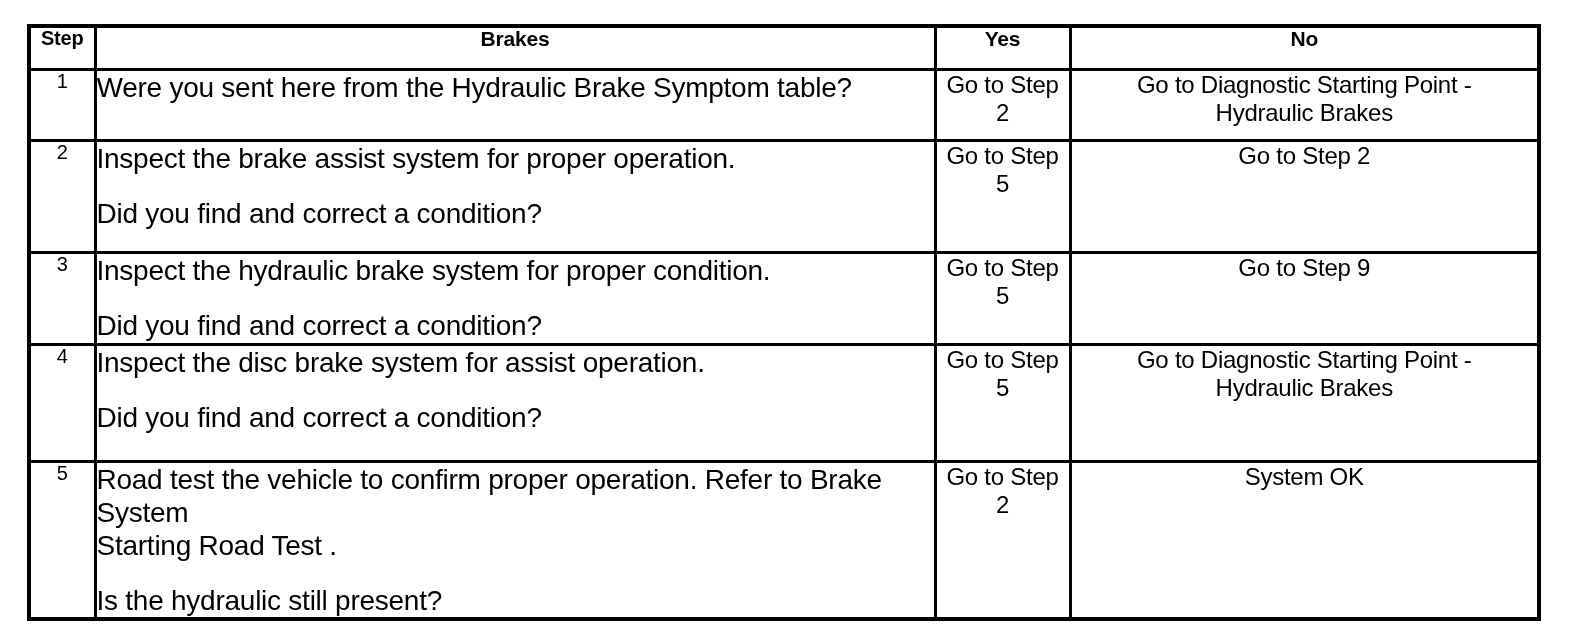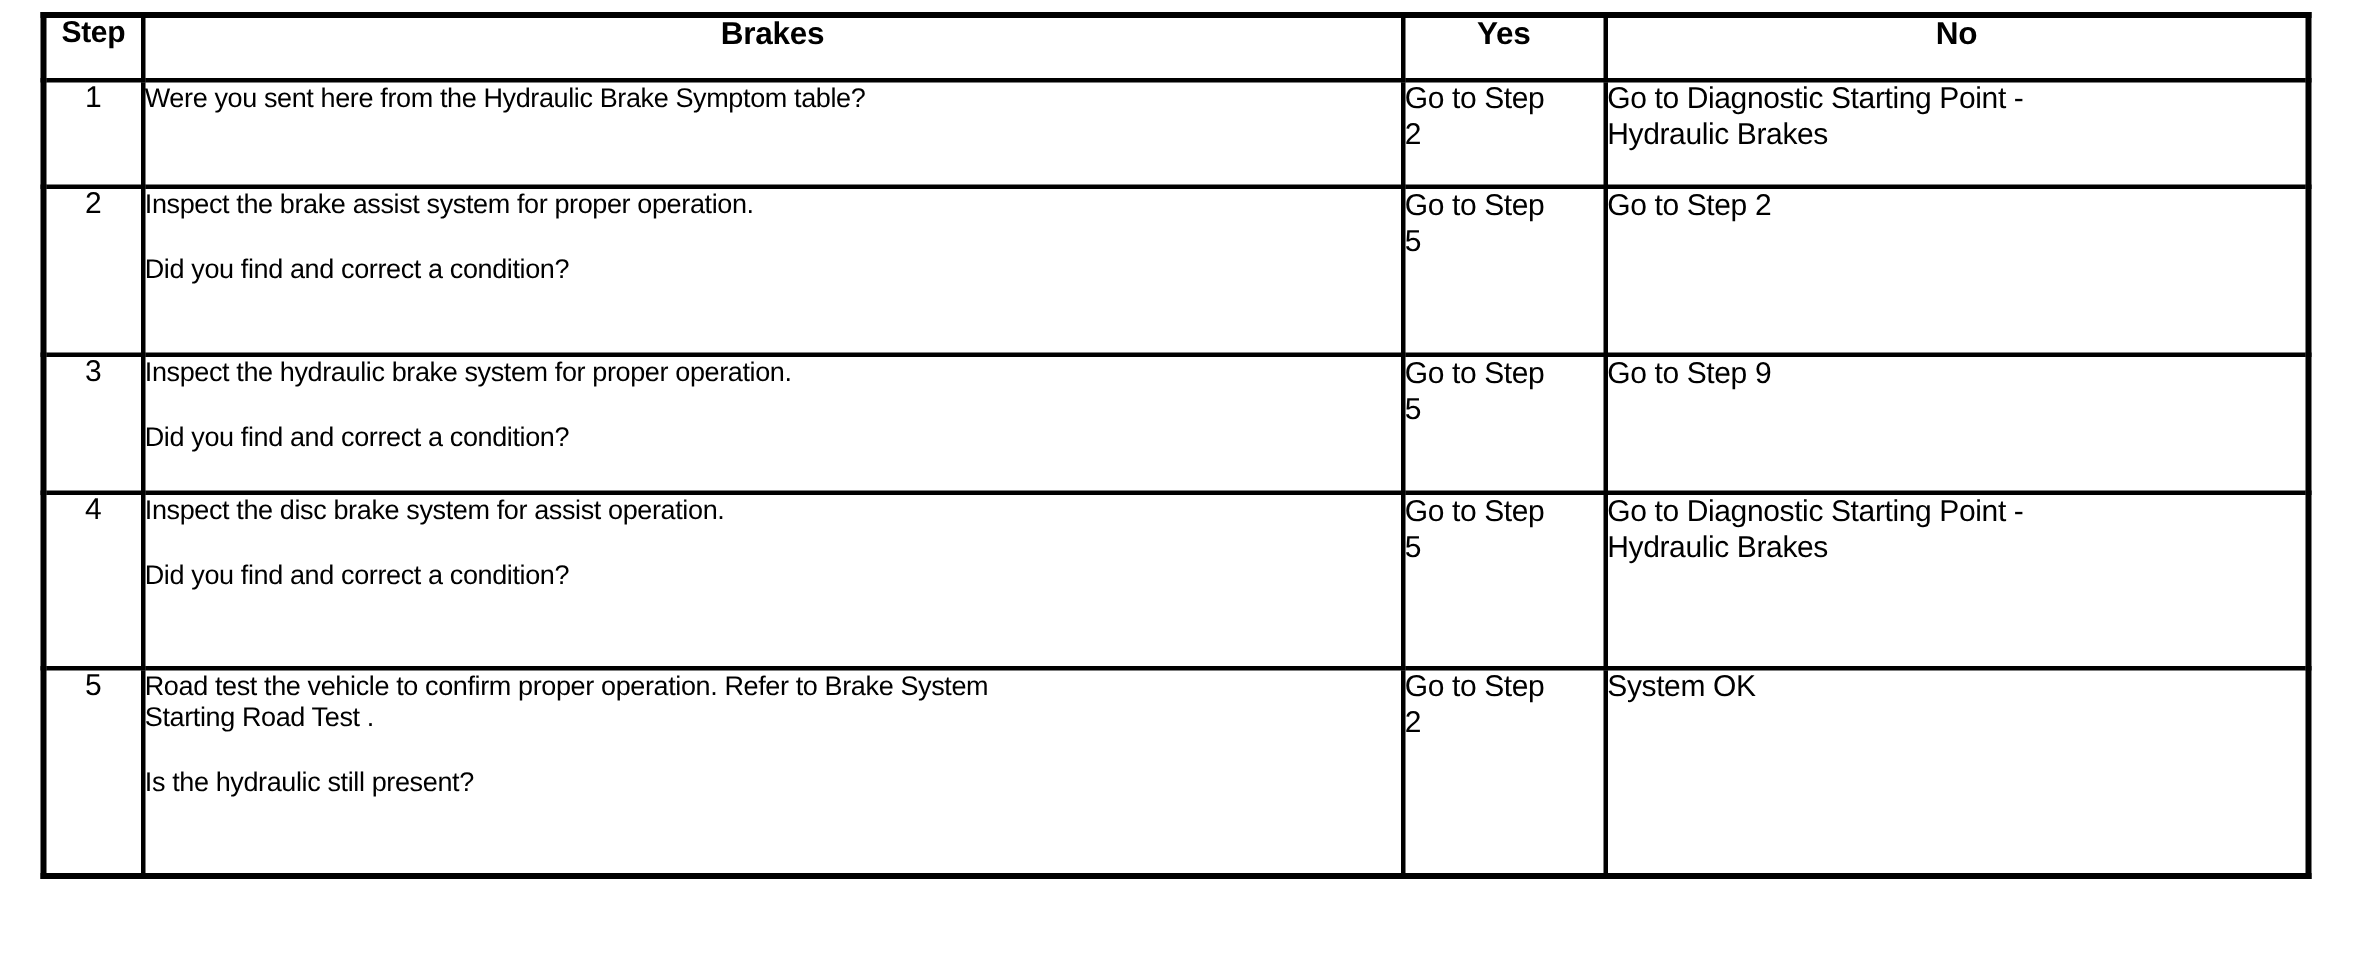--- a/index.html
+++ b/index.html
@@ -18,21 +18,21 @@
   .page {
     position: relative;
     width: 1584px;
     height: 636px;
     background: #ffffff;
   }
 
   .diag-table {
     position: absolute;
     left: 27px;
-    top: 8px;
+    top: 24px;
     width: 1514px;
     border-collapse: collapse;
     table-layout: fixed;
     background: #ffffff;
     border: 4px solid #000000;
   }
 
   .diag-table col.c-step  { width: 66px; }
   .diag-table col.c-act   { width: 840px; }
   .diag-table col.c-yes   { width: 135px; }
@@ -62,33 +62,33 @@
   .step-cell {
     text-align: center;
     vertical-align: middle;
     font-size: 20px;
     line-height: 1.0;
   }
 
   .action-cell {
     vertical-align: top;
     padding: 4px 6px 6px 6px;
-    font-size: 18px;
+    font-size: 28px;
     line-height: 1.18;
     text-align: left;
     letter-spacing: -0.25px;
   }
   .action-cell .line { display: block; white-space: normal; }
   .action-cell .gap  { display: block; height: 22px; }
 
   .yes-cell,
   .no-cell {
     vertical-align: bottom;
-    text-align: left;
-    font-size: 20px;
+    text-align: center;
+    font-size: 24px;
     line-height: 1.18;
     padding: 0 4px 6px 4px;
     letter-spacing: -0.25px;
   }
   .yes-cell .l, .no-cell .l { display: block; }
 
   
   .r1 .step-cell, .r1 td { height: 68px; }
   .r2 td { height: 109px; }
   .r3 td { height: 89px; }
@@ -151,21 +151,21 @@
         </td>
         <td class="no-cell">
           <span class="l">Go to Step 2</span>
 
         </td>
       </tr>
 
       <tr class="r3">
         <td class="step-cell">3</td>
         <td class="action-cell">
-          <span class="line">Inspect the hydraulic brake system for proper operation.</span>
+          <span class="line">Inspect the hydraulic brake system for proper condition.</span>
 
           <span class="gap"></span>
           <span class="line">Did you find and correct a condition?</span>
         </td>
         <td class="yes-cell">
           <span class="l">Go to Step</span>
           <span class="l">5</span>
         </td>
         <td class="no-cell">
           <span class="l">Go to Step 9</span>

